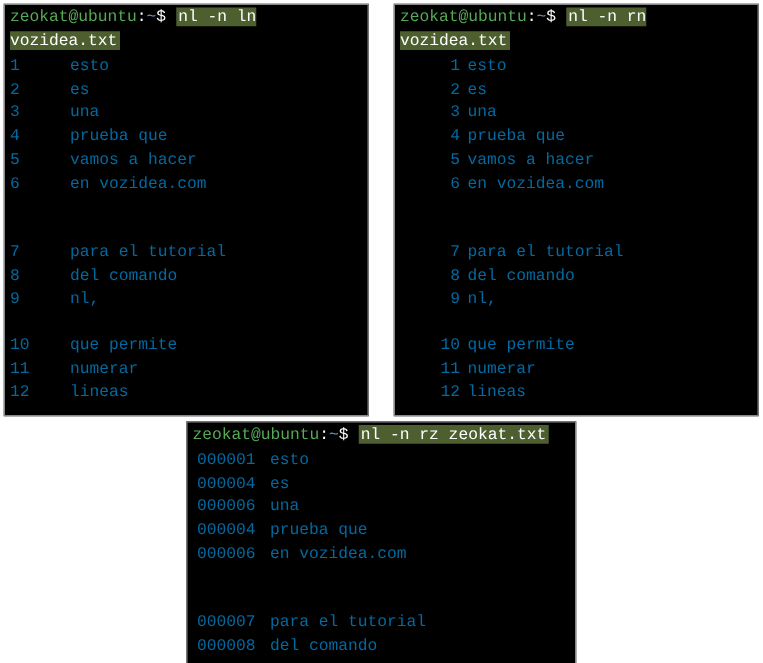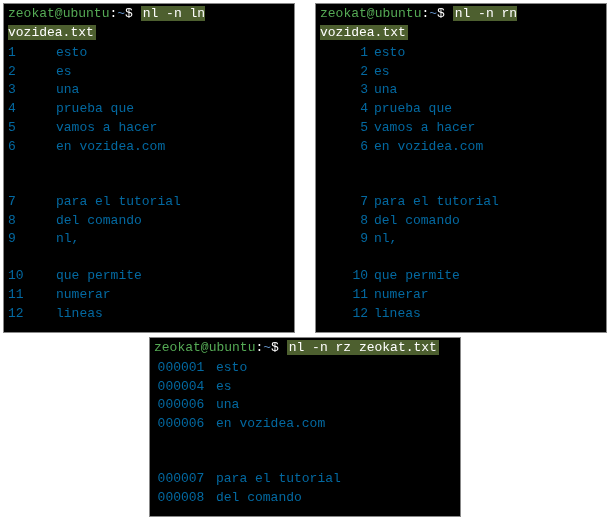--- a/index.html
+++ b/index.html
@@ -130,20 +130,21 @@
 
   <div class="terminal t-bottom">
     <div class="prompt-line">
       <span class="user">zeokat</span><span class="at">@</span><span class="host">ubuntu</span><span class="colon">:</span><span class="tilde">~</span><span class="dollar">$</span>
       <span class="cmd">nl -n rz zeokat.txt</span>
     </div>
     <div id="out-rz">
         <div class="out"><span class="num-rz">000001</span><span>esto</span></div>
         <div class="out"><span class="num-rz">000004</span><span>es</span></div>
         <div class="out"><span class="num-rz">000006</span><span>una</span></div>
+        <div class="out"><span class="num-rz">000004</span><span>prueba que</span></div>
         <div class="out"><span class="num-rz">000006</span><span>en vozidea.com</span></div>
         <div class="out blank"></div>
         <div class="out blank"></div>
         <div class="out"><span class="num-rz">000007</span><span>para el tutorial</span></div>
         <div class="out"><span class="num-rz">000008</span><span>del comando</span></div>
       </div>
   </div>
 </div>
 
 </body></html>

